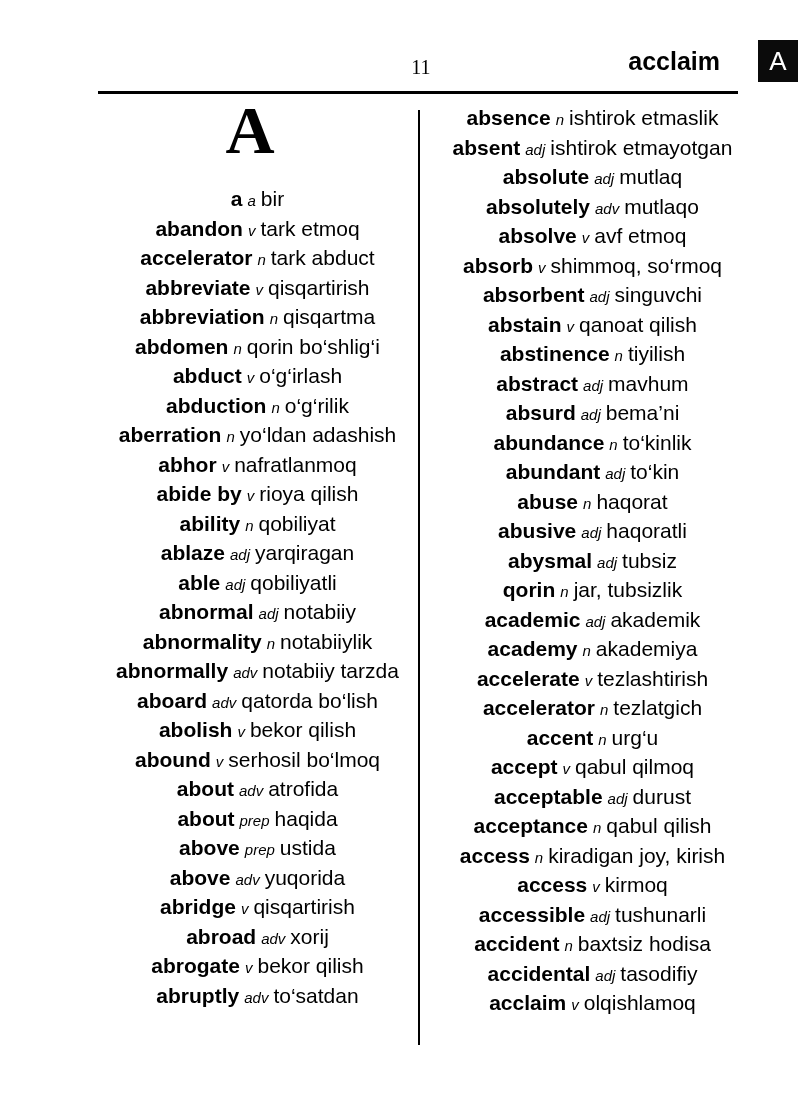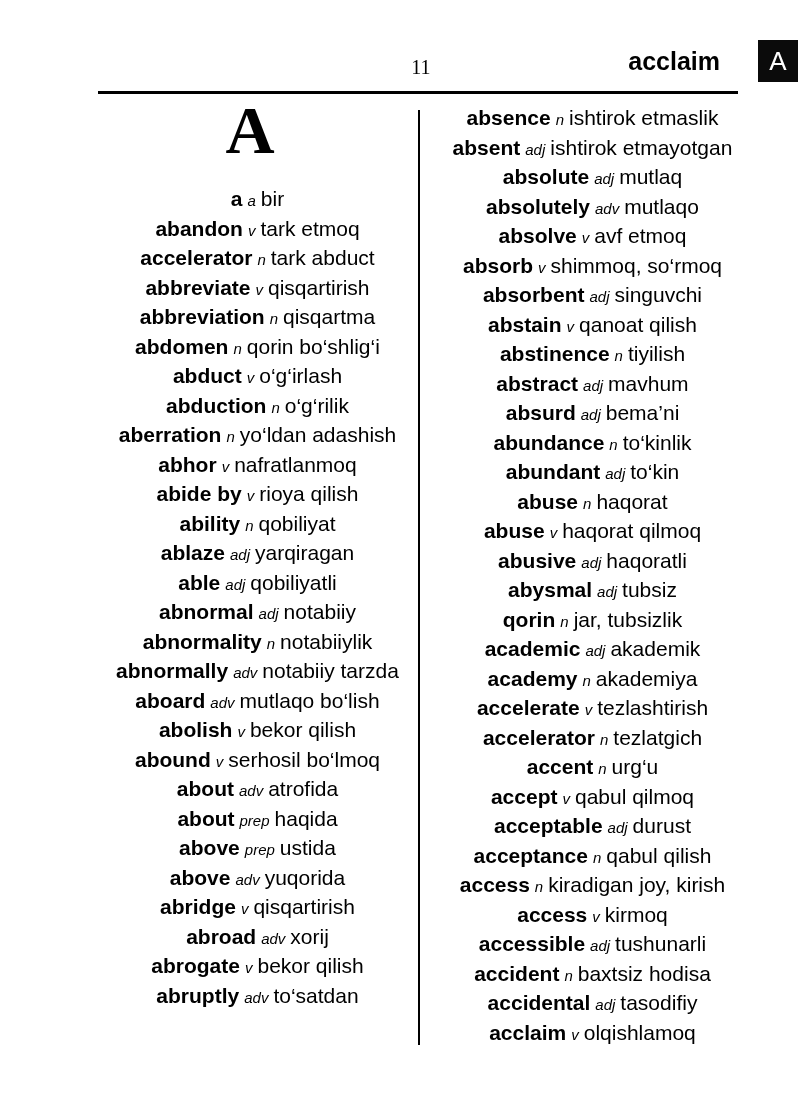--- a/index.html
+++ b/index.html
@@ -107,21 +107,21 @@
       <div class="entry"><span class="hw">abduction</span><span class="pos">n</span><span class="tr">o‘g‘rilik</span></div>
       <div class="entry"><span class="hw">aberration</span><span class="pos">n</span><span class="tr">yo‘ldan adashish</span></div>
       <div class="entry"><span class="hw">abhor</span><span class="pos">v</span><span class="tr">nafratlanmoq</span></div>
       <div class="entry"><span class="hw">abide by</span><span class="pos">v</span><span class="tr">rioya qilish</span></div>
       <div class="entry"><span class="hw">ability</span><span class="pos">n</span><span class="tr">qobiliyat</span></div>
       <div class="entry"><span class="hw">ablaze</span><span class="pos">adj</span><span class="tr">yarqiragan</span></div>
       <div class="entry"><span class="hw">able</span><span class="pos">adj</span><span class="tr">qobiliyatli</span></div>
       <div class="entry"><span class="hw">abnormal</span><span class="pos">adj</span><span class="tr">notabiiy</span></div>
       <div class="entry"><span class="hw">abnormality</span><span class="pos">n</span><span class="tr">notabiiylik</span></div>
       <div class="entry"><span class="hw">abnormally</span><span class="pos">adv</span><span class="tr">notabiiy tarzda</span></div>
-      <div class="entry"><span class="hw">aboard</span><span class="pos">adv</span><span class="tr">mutlaqo bo‘lish</span></div>
+      <div class="entry"><span class="hw">aboard</span><span class="pos">adv</span><span class="tr">qatorda bo‘lish</span></div>
       <div class="entry"><span class="hw">abolish</span><span class="pos">v</span><span class="tr">bekor qilish</span></div>
       <div class="entry"><span class="hw">abound</span><span class="pos">v</span><span class="tr">serhosil bo‘lmoq</span></div>
       <div class="entry"><span class="hw">about</span><span class="pos">adv</span><span class="tr">atrofida</span></div>
       <div class="entry"><span class="hw">about</span><span class="pos">prep</span><span class="tr">haqida</span></div>
       <div class="entry"><span class="hw">above</span><span class="pos">prep</span><span class="tr">ustida</span></div>
       <div class="entry"><span class="hw">above</span><span class="pos">adv</span><span class="tr">yuqorida</span></div>
       <div class="entry"><span class="hw">abridge</span><span class="pos">v</span><span class="tr">qisqartirish</span></div>
       <div class="entry"><span class="hw">abroad</span><span class="pos">adv</span><span class="tr">xorij</span></div>
       <div class="entry"><span class="hw">abrogate</span><span class="pos">v</span><span class="tr">bekor qilish</span></div>
       <div class="entry"><span class="hw">abruptly</span><span class="pos">adv</span><span class="tr">to‘satdan</span></div>
@@ -134,21 +134,20 @@
       <div class="entry"><span class="hw">absolve</span><span class="pos">v</span><span class="tr">avf etmoq</span></div>
       <div class="entry"><span class="hw">absorb</span><span class="pos">v</span><span class="tr">shimmoq, so‘rmoq</span></div>
       <div class="entry"><span class="hw">absorbent</span><span class="pos">adj</span><span class="tr">singuvchi</span></div>
       <div class="entry"><span class="hw">abstain</span><span class="pos">v</span><span class="tr">qanoat qilish</span></div>
       <div class="entry"><span class="hw">abstinence</span><span class="pos">n</span><span class="tr">tiyilish</span></div>
       <div class="entry"><span class="hw">abstract</span><span class="pos">adj</span><span class="tr">mavhum</span></div>
       <div class="entry"><span class="hw">absurd</span><span class="pos">adj</span><span class="tr">bema’ni</span></div>
       <div class="entry"><span class="hw">abundance</span><span class="pos">n</span><span class="tr">to‘kinlik</span></div>
       <div class="entry"><span class="hw">abundant</span><span class="pos">adj</span><span class="tr">to‘kin</span></div>
       <div class="entry"><span class="hw">abuse</span><span class="pos">n</span><span class="tr">haqorat</span></div>
-      <div class="entry"><span class="hw">abuse</span><span class="pos">v</span><span class="tr">haqorat qilmoq</span></div>
       <div class="entry"><span class="hw">abusive</span><span class="pos">adj</span><span class="tr">haqoratli</span></div>
       <div class="entry"><span class="hw">abysmal</span><span class="pos">adj</span><span class="tr">tubsiz</span></div>
       <div class="entry"><span class="hw">qorin</span><span class="pos">n</span><span class="tr">jar, tubsizlik</span></div>
       <div class="entry"><span class="hw">academic</span><span class="pos">adj</span><span class="tr">akademik</span></div>
       <div class="entry"><span class="hw">academy</span><span class="pos">n</span><span class="tr">akademiya</span></div>
       <div class="entry"><span class="hw">accelerate</span><span class="pos">v</span><span class="tr">tezlashtirish</span></div>
       <div class="entry"><span class="hw">accelerator</span><span class="pos">n</span><span class="tr">tezlatgich</span></div>
       <div class="entry"><span class="hw">accent</span><span class="pos">n</span><span class="tr">urg‘u</span></div>
       <div class="entry"><span class="hw">accept</span><span class="pos">v</span><span class="tr">qabul qilmoq</span></div>
       <div class="entry"><span class="hw">acceptable</span><span class="pos">adj</span><span class="tr">durust</span></div>

